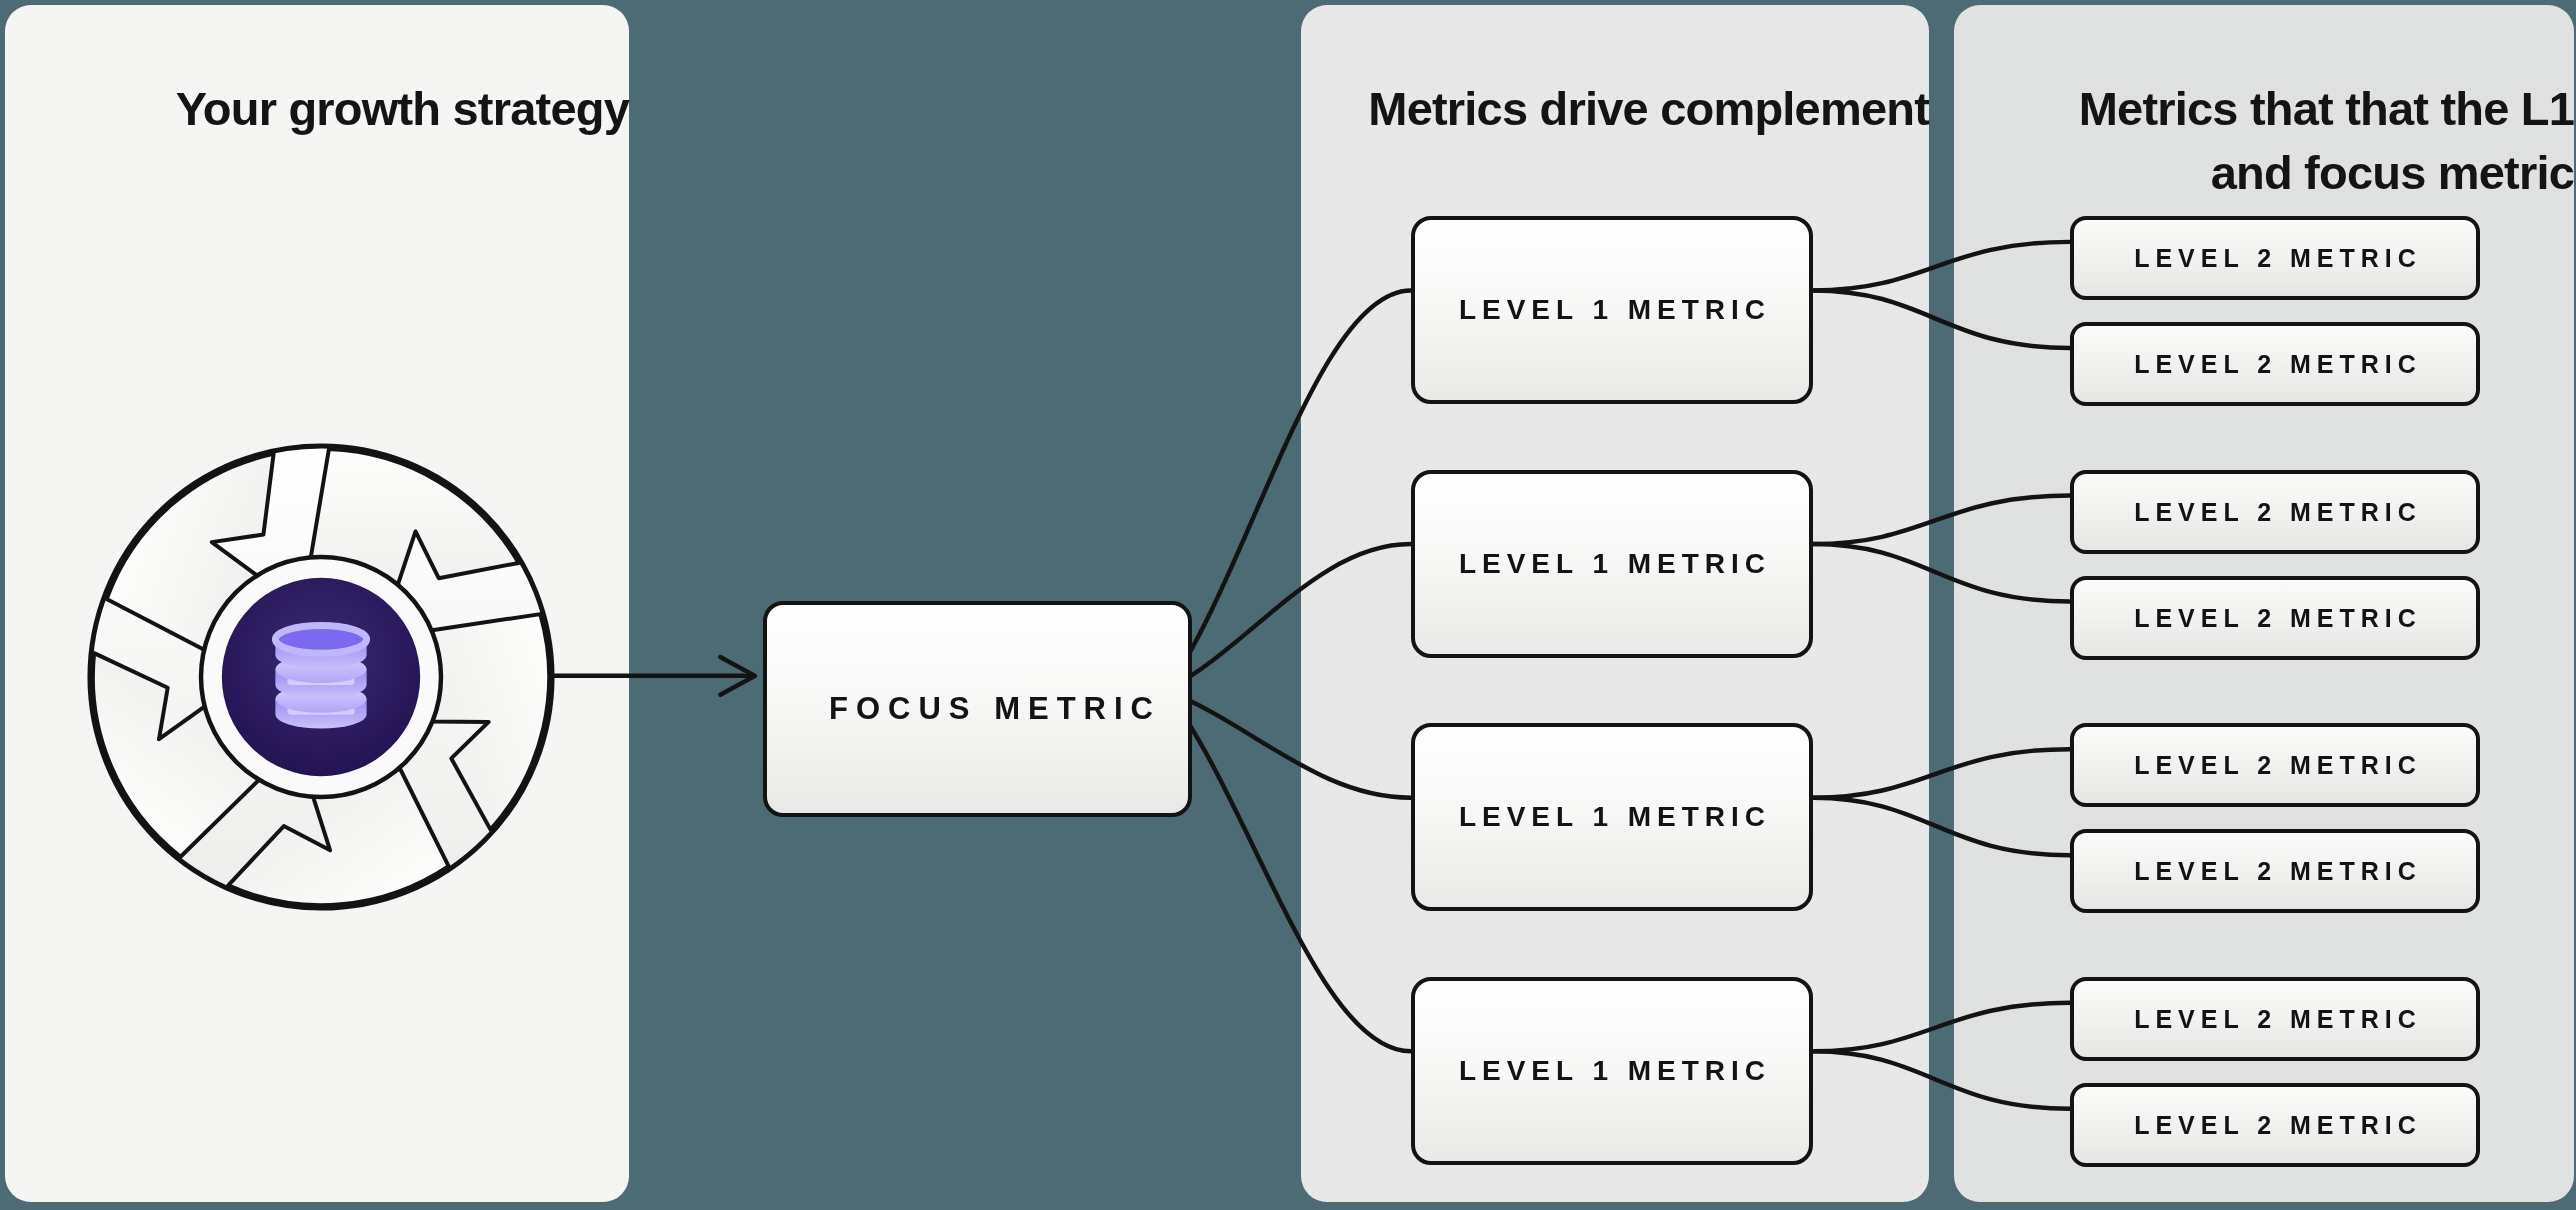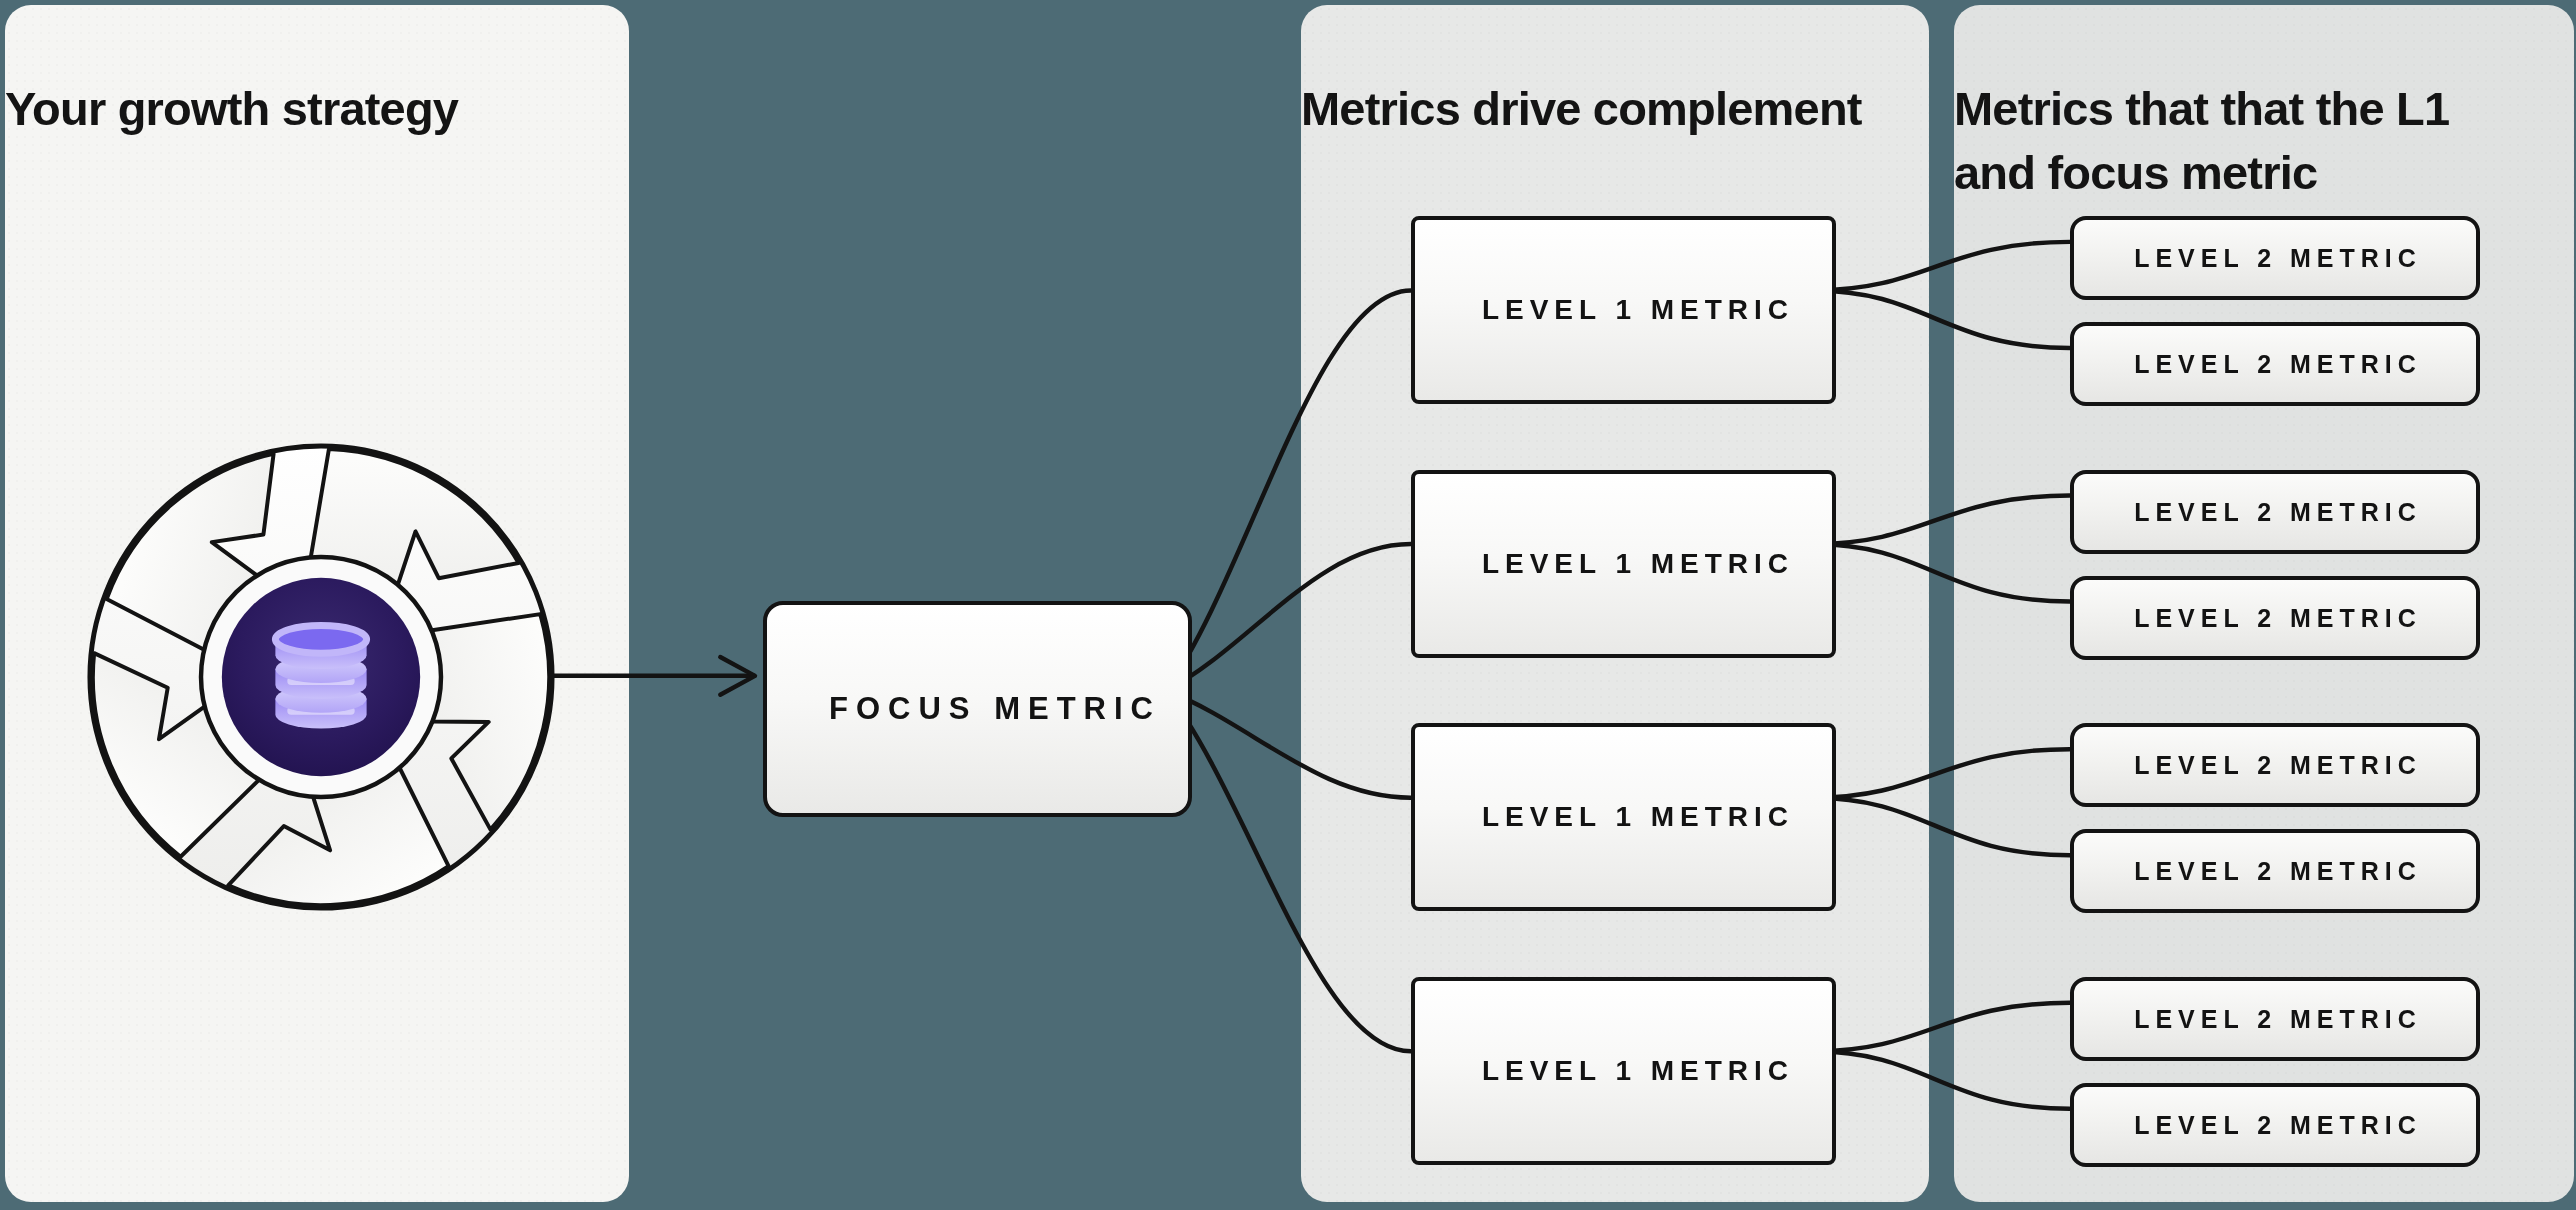--- a/index.html
+++ b/index.html
@@ -14,38 +14,38 @@
     position:absolute;top:5px;height:1197px;border-radius:26px;
     background-image:radial-gradient(rgba(0,0,0,0.02) 1.2px, transparent 1.3px);
     background-size:8px 8px;
   }
   #panel-1{left:5px;width:624px;background-color:#f5f5f3;}
   #panel-2{left:650px;width:630px;background-color:#f3f3f1;}
   #panel-3{left:1301px;width:628px;background-color:#e7e8e7;}
   #panel-4{left:1954px;width:620px;background-color:#e0e2e1;}
 
   .panel-title{
-    position:absolute;top:72px;left:0;right:0;text-align:left;
+    position:absolute;top:72px;left:0;right:0;text-align:right;
     font-size:47px;line-height:64px;font-weight:700;letter-spacing:-0.8px;
     color:#141414;
   }
 
   .node{
     position:absolute;display:flex;align-items:center;justify-content:center;
     background:linear-gradient(180deg,#ffffff 0%,#f8f8f7 45%,#e9e9e7 100%);
     border:4px solid var(--line,#131313);
     color:#131313;font-weight:700;white-space:nowrap;margin-top:16px;
   }
   .node.focus{
     left:763px;top:585px;width:394px;height:208px;border-radius:20px;
     font-size:31px;letter-spacing:8px;text-indent:8px;padding-left:27px;
   }
   .node.l1{
-    left:1411px;width:394px;height:180px;border-radius:8px;
-    font-size:28px;letter-spacing:6px;text-indent:6px;padding-left:23px;
+    left:1411px;width:394px;height:180px;border-radius:20px;
+    font-size:28px;letter-spacing:6px;text-indent:6px;
   }
   .node.l2{
     left:2070px;width:402px;height:76px;border-radius:16px;
     font-size:25px;letter-spacing:6px;text-indent:6px;
     background:linear-gradient(180deg,#fbfbfa 0%,#f2f2f0 45%,#e6e6e4 100%);
   }
 
   svg.connectors{position:absolute;left:0;top:0;pointer-events:none;}
   svg.connectors path{
     stroke:var(--line,#131313);stroke-width:4.5;fill:none;

